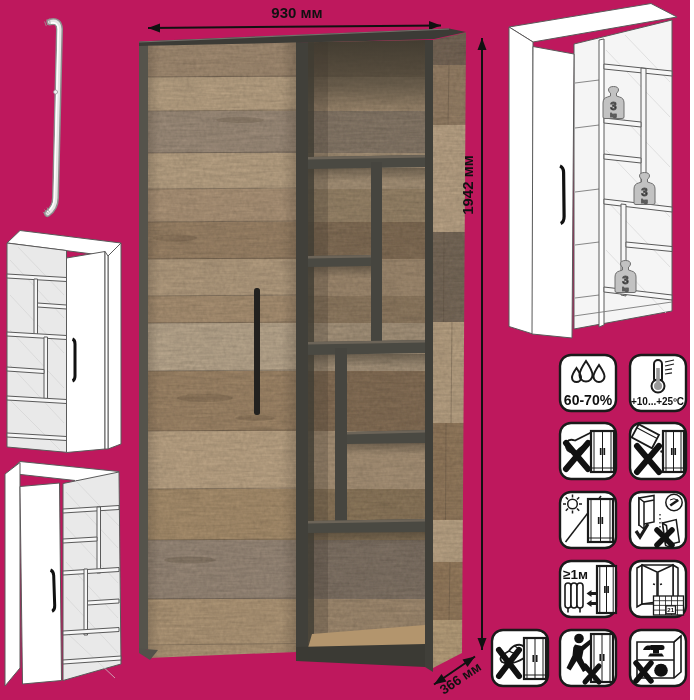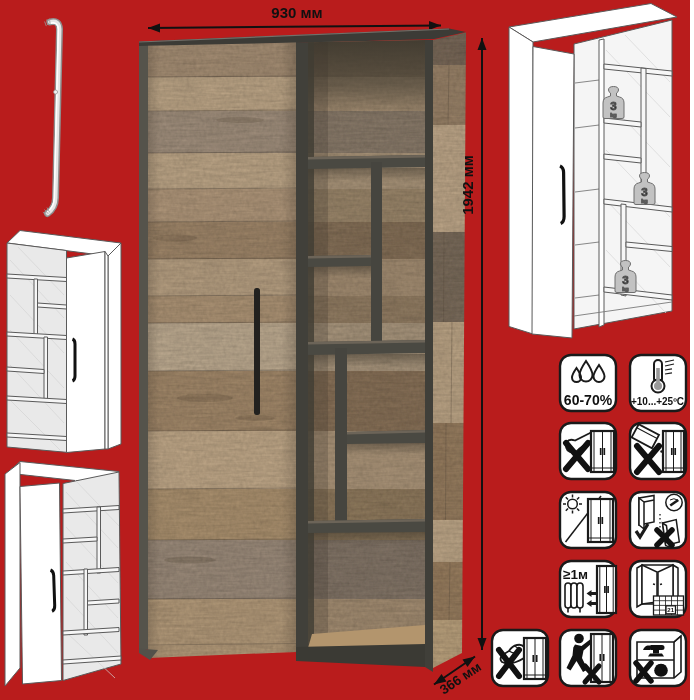--- a/index.html
+++ b/index.html
@@ -1,16 +1,16 @@
 <!DOCTYPE html>
 <html><head>
 <meta charset="utf-8">
 <style>
 html,body{margin:0;padding:0;background:#ffffff;}
-#page{position:relative;width:690px;height:700px;background:#b91c1c;overflow:hidden;
+#page{position:relative;width:690px;height:700px;background:#be185d;overflow:hidden;
 font-family:"Liberation Sans",sans-serif;}
 svg{display:block;}
 </style>
 </head>
 <body>
 <div id="page">
 <svg width="694" height="700" viewBox="0 0 694 700">
 <defs>
 <filter id="grain" x="-2%" y="-2%" width="104%" height="104%">
  <feTurbulence type="fractalNoise" baseFrequency="0.04 0.4" numOctaves="3" seed="11" result="n"></feTurbulence>

